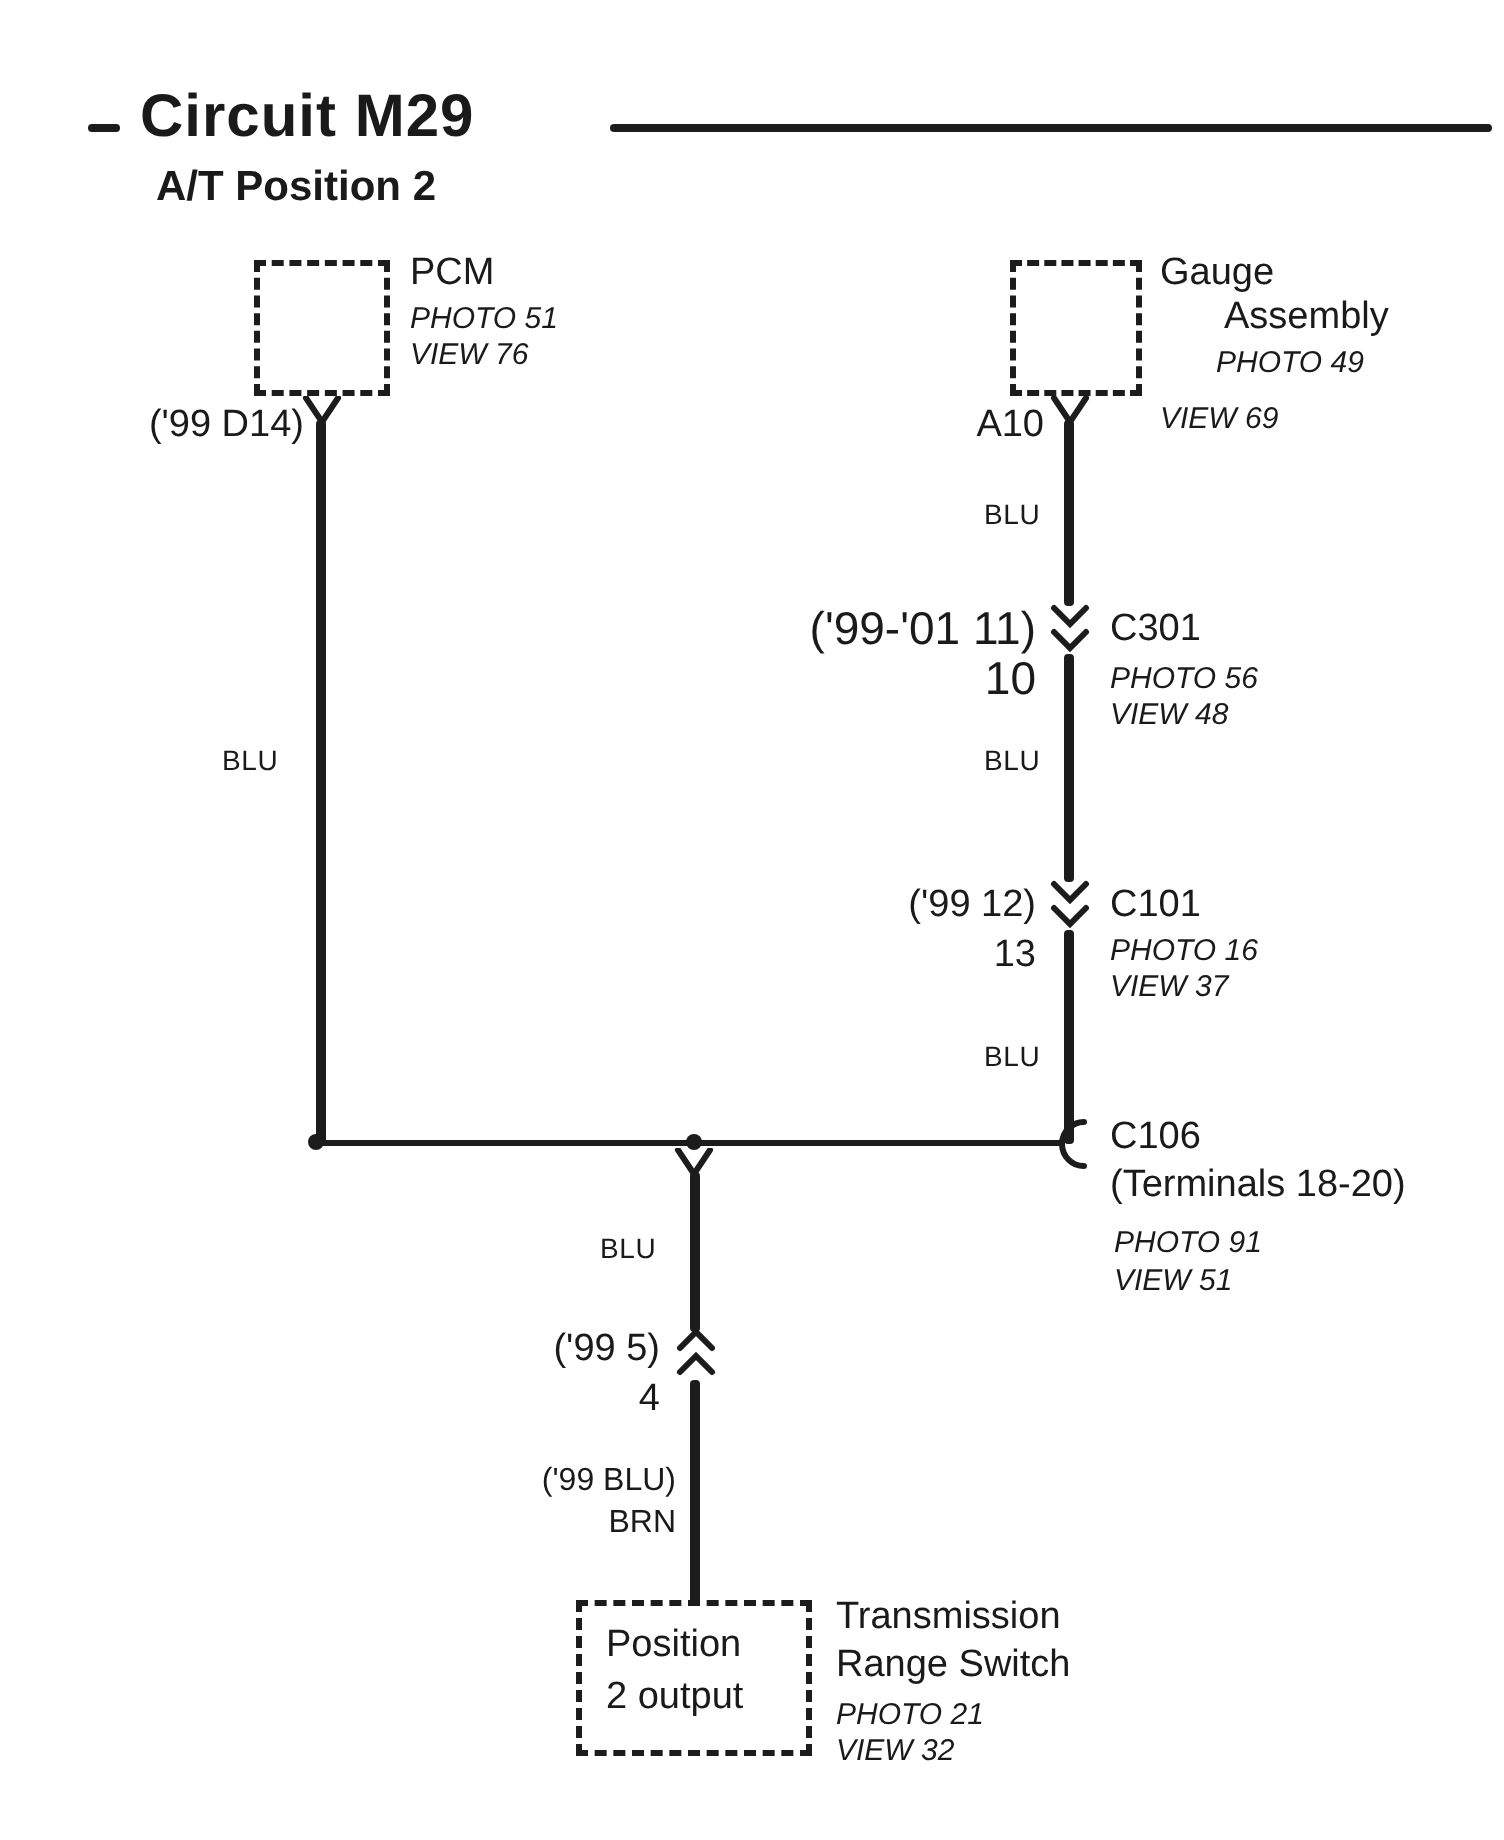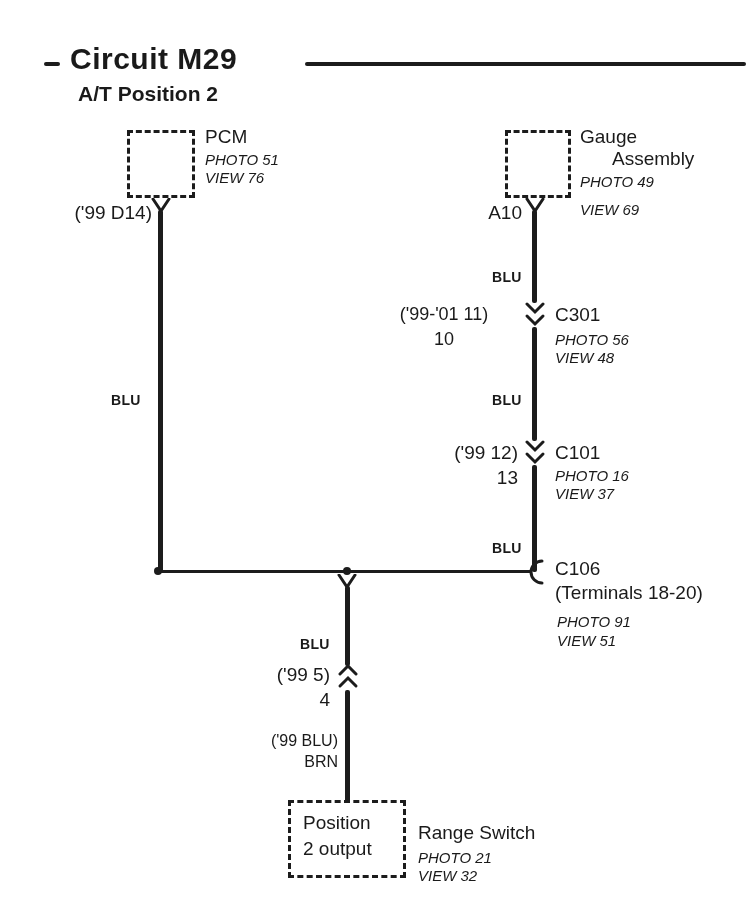--- a/index.html
+++ b/index.html
@@ -1,21 +1,21 @@
 <!DOCTYPE html>
 <html><head>
 <meta charset="utf-8">
 <style>
   * { margin:0; padding:0; box-sizing:border-box; }
   html,body { background:#ffffff; }
   body { font-family:"Liberation Sans", sans-serif; color:#1a1a1a; }
   .canvas { position:relative; width:752px; height:920px; background:#fff; overflow:hidden; }
   .lbl { position:absolute; font-size:19px; line-height:25px; white-space:nowrap; color:#1a1a1a; }
   .it  { font-style:italic; font-size:15px; line-height:19px; }
-  .sm  { font-size:14px; font-weight:bold; letter-spacing:.3px;margin-top:20px; }
+  .sm  { font-size:14px; font-weight:normal; letter-spacing:.3px; }
   .rightblock { position:absolute; text-align:right; }
   .rightblock div { white-space:nowrap; }
 
   .title { position:absolute; font-size:30px; font-weight:bold; letter-spacing:.5px; }
   .subtitle { position:absolute; font-size:21px; font-weight:bold; }
 
   .wire-v { position:absolute; width:5px; background:#1c1c1c; border-radius:2px; }
   .wire-h { position:absolute; height:3px; background:#1c1c1c; }
   .rule   { position:absolute; height:4px; background:#1c1c1c; border-radius:2px; }
 
@@ -49,21 +49,21 @@
   <div class="rightblock" style="left:30px; top:200px; width:122px; font-size:19px; line-height:25px;">
     <div>('99 D14)</div>
   </div>
 
   <div class="wire-v" style="left:158px; top:210px; height:362px;"></div>
   <div class="lbl sm" style="left:111px; top:368px;">BLU</div>
 
   <div class="dashed-box" style="left:505px; top:130px; width:66px; height:68px;"></div>
   <div class="lbl" style="left:580px; top:124px;">Gauge</div>
   <div class="lbl" style="left:612px; top:146px;">Assembly</div>
-  <div class="lbl it" style="left:580px; top:172px;">PHOTO 49</div>
+  <div class="lbl it" style="left:608px; top:172px;">PHOTO 49</div>
   <div class="lbl it" style="left:580px; top:200px;">VIEW 69</div>
 
   <div class="icon" style="left:524px; top:198px;">
     <svg width="22" height="14" viewBox="0 0 22 14">
         <path d="M3 1 L11 13 L19 1"></path>
       </svg>
   </div>
 
   <div class="rightblock" style="left:440px; top:200px; width:82px; font-size:19px; line-height:25px;">
     <div>A10</div>
@@ -71,21 +71,21 @@
 
   <div class="wire-v" style="left:532px; top:210px; height:93px;"></div>
   <div class="lbl sm" style="left:492px; top:245px;">BLU</div>
 
   <div class="icon" style="left:524px; top:302px;">
     <svg width="22" height="26" viewBox="0 0 22 26">
         <path d="M3 2 L11 10 L19 2"></path>
         <path d="M3 14 L11 22 L19 14"></path>
       </svg>
   </div>
-  <div class="rightblock" style="left:370px; top:302px; width:148px; font-size:18px; line-height:25px;text-align:center;">
+  <div class="rightblock" style="left:370px; top:302px; width:148px; font-size:23px; line-height:25px;">
     <div>('99-'01 11)</div>
     <div>10</div>
   </div>
   <div class="lbl" style="left:555px; top:302px;">C301</div>
   <div class="lbl it" style="left:555px; top:330px;">PHOTO 56</div>
   <div class="lbl it" style="left:555px; top:348px;">VIEW 48</div>
 
   <div class="wire-v" style="left:532px; top:327px; height:114px;"></div>
   <div class="lbl sm" style="left:492px; top:368px;">BLU</div>
 
@@ -143,17 +143,18 @@
 
   <div class="rightblock" style="left:230px; top:730px; width:108px; font-size:16px; line-height:21px;">
     <div>('99 BLU)</div>
     <div>BRN</div>
   </div>
 
   <div class="dashed-box" style="left:288px; top:800px; width:118px; height:78px;"></div>
   <div class="lbl" style="left:303px; top:810px;">Position</div>
   <div class="lbl" style="left:303px; top:836px;">2 output</div>
 
+  <div class="lbl" style="left:418px; top:796px;">Transmission</div>
   <div class="lbl" style="left:418px; top:820px;">Range Switch</div>
   <div class="lbl it" style="left:418px; top:848px;">PHOTO 21</div>
   <div class="lbl it" style="left:418px; top:866px;">VIEW 32</div>
 
 </div>
 
 </body></html>

